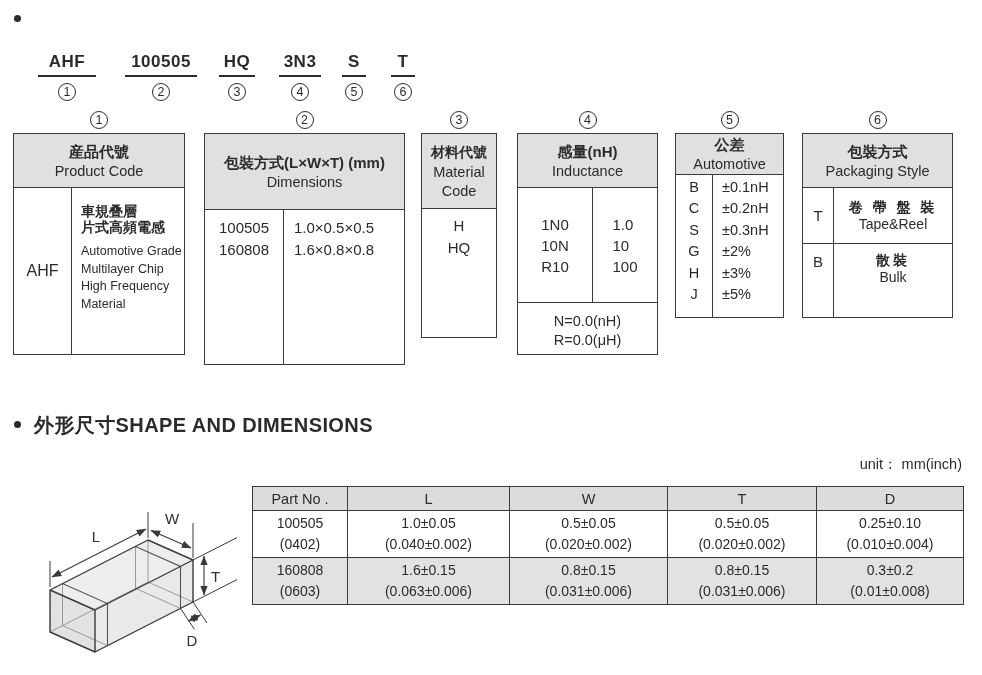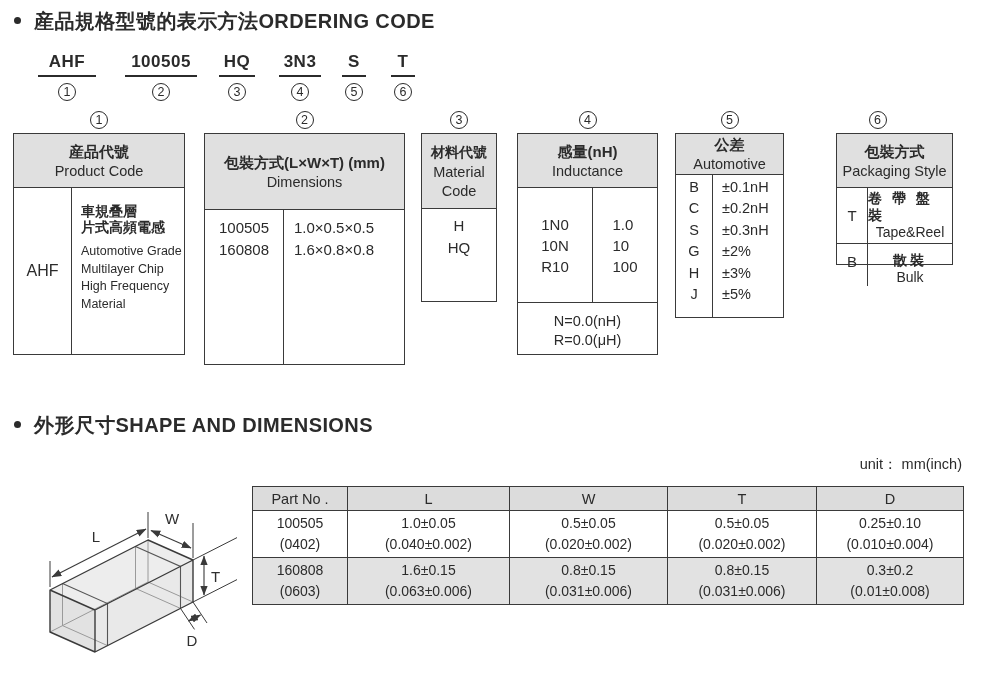--- a/index.html
+++ b/index.html
@@ -73,21 +73,21 @@
 
   .chip-svg { position:absolute; left:8px; top:510px; }
   .chip-svg text { font-family:"Liberation Sans","DejaVu Sans",sans-serif; font-size:15px; fill:#2f2f2f; }
 </style>
 </head>
 <body>
 
 <div class="page">
 
   <div class="sec-title" style="left:14px; top:8px;">
-    <span class="bullet"></span><span>産品規格型號的表示方法ORDERING CODE</span>
+    <span class="bullet"></span>
   </div>
 
   <div class="code-seg" style="left:38px; width:58px;">
     <div class="code-text">AHF</div>
     <span class="circ">1</span>
   </div>
   <div class="code-seg" style="left:125px; width:72px;">
     <div class="code-text">100505</div>
     <span class="circ">2</span>
   </div>
@@ -144,21 +144,21 @@
         <div class="b2v">
           <div>1.0×0.5×0.5</div>
           <div>1.6×0.8×0.8</div>
         </div>
       </div>
     </div>
   </div>
 
   <div class="obox" style="left:421px; width:76px;">
     <span class="circ">3</span>
-    <div class="frame" style="height:169px;">
+    <div class="frame" style="height:205px;">
       <div class="bhead" style="height:75px;">
         <div class="zh" style="font-size:14px;">材料代號</div>
         <div class="en">Material</div>
         <div class="en">Code</div>
       </div>
       <div class="b3body">
         <div>H</div>
         <div>HQ</div>
       </div>
     </div>
@@ -217,21 +217,21 @@
           <div>±2%</div>
           <div>±3%</div>
           <div>±5%</div>
         </div>
       </div>
     </div>
   </div>
 
   <div class="obox" style="left:802px; width:151px;">
     <span class="circ">6</span>
-    <div class="frame" style="height:132px;margin-left:34px;">
+    <div class="frame" style="height:185px;">
       <div class="bhead" style="height:54px;">
         <div class="zh">包裝方式</div>
         <div class="en">Packaging Style</div>
       </div>
       <div class="b6row rowT">
         <div class="b6k">T</div>
         <div class="b6v">
           <div class="b6zh">卷 帶 盤 裝</div>
           <div class="b6en">Tape&amp;Reel</div>
         </div>

